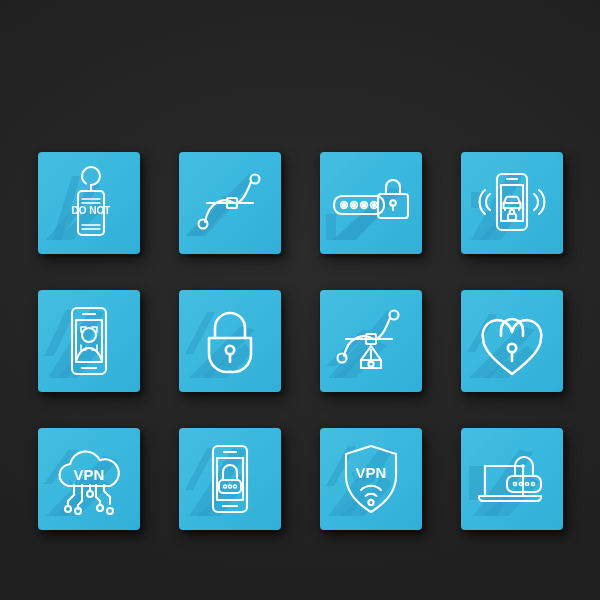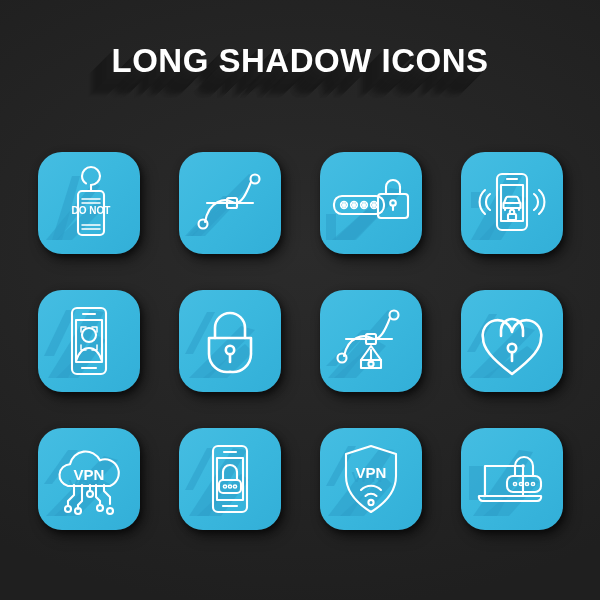--- a/index.html
+++ b/index.html
@@ -63,21 +63,21 @@
     display: grid;
     grid-template-columns: repeat(4, 102px);
     grid-template-rows: repeat(3, 102px);
     column-gap: 39px;
     row-gap: 36px;
   }
   .tile {
     position: relative;
     width: 102px;
     height: 102px;
-    border-radius: 24px;
+    border-radius: 4px;
     background: linear-gradient(135deg, #45bde2 0%, #3bb8de 45%, #32afd8 100%);
     box-shadow:
       2px 3px 6px rgba(0,0,0,0.55),
       5px 7px 14px rgba(0,0,0,0.40);
     overflow: hidden;
   }
   .tile .glyph {
     position: absolute;
     left: 0;
     top: 0;
@@ -114,23 +114,20 @@
     font-family: "Liberation Sans", sans-serif;
     font-weight: bold;
     text-anchor: middle;
   }
 </style>
 </head>
 <body>
 
 <div id="stage">
 
-  <div id="title-wrap">
-    <span id="page-title">LONG SHADOW ICONS</span>
-  </div>
 
   <div id="icon-grid">
 
     <div class="tile">
       <svg class="glyph" viewBox="0 0 102 102">
         <polygon class="ls" points="42,24 24,88 14,88 34,24"></polygon>
         <polygon class="ls" points="62,34 20,88 8,88 56,30"></polygon>
         <polygon class="ls" points="66,56 34,88 18,88 62,46"></polygon>
         <g class="stroke">
           <path d="M40 43 v36 a4 4 0 0 0 4 4 h18 a4 4 0 0 0 4 -4 v-36 a4 4 0 0 0 -4 -4 h-18 a4 4 0 0 0 -4 4 z"></path>

